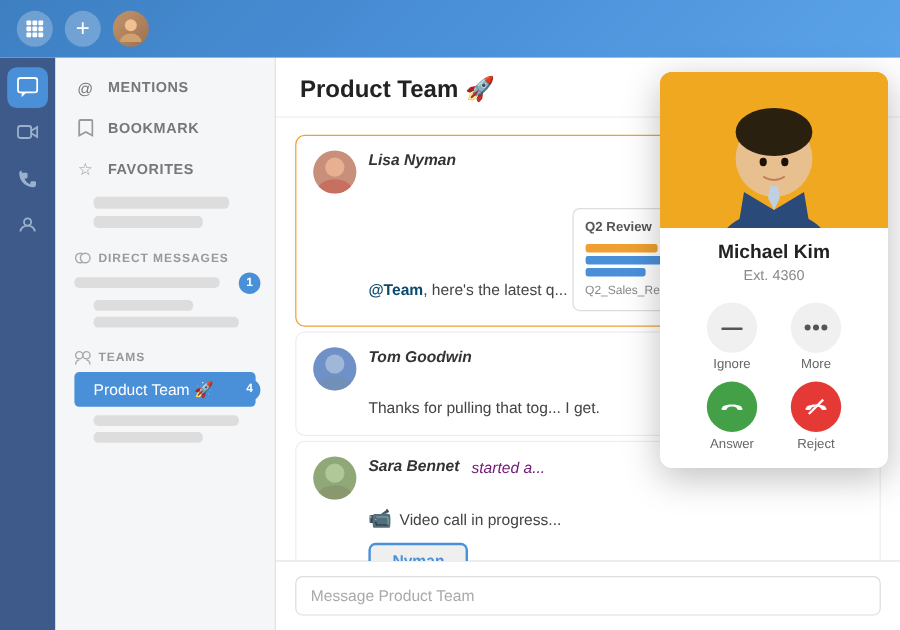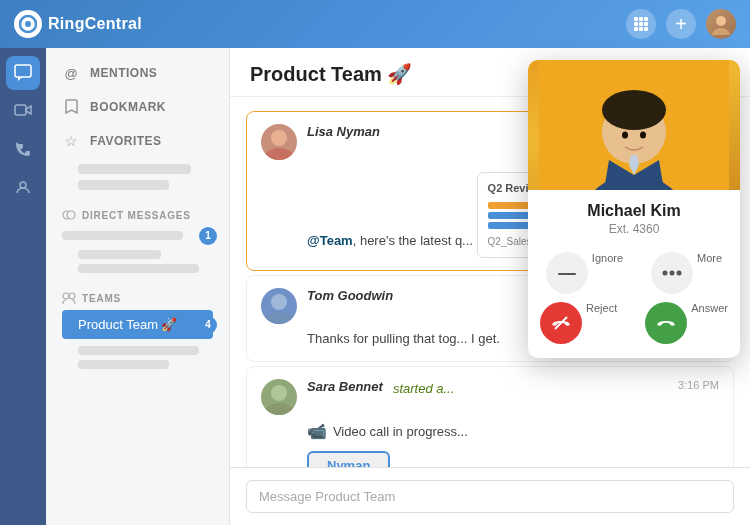--- a/index.html
+++ b/index.html
@@ -263,21 +263,21 @@
       padding: 8px 12px;
       font-size: 13px;
       color: #aaa;
     }
 
     
     .call-overlay {
       position: absolute;
       top: 60px;
       right: 10px;
-      width: 212px;
+      width: 190px;
       background: white;
       border-radius: 10px;
       box-shadow: 0 8px 30px rgba(0,0,0,0.25);
       overflow: hidden;
       z-index: 100;
     }
     .caller-photo {
       width: 100%;
       height: 130px;
       background: linear-gradient(160deg, #e8a020 0%, #f0b830 40%, #d09020 100%);
@@ -299,22 +299,22 @@
       margin-top: 2px;
     }
     .call-actions-row {
       display: flex;
       justify-content: center;
       gap: 28px;
       padding: 10px 0 4px;
     }
     .call-action-btn {
       display: flex;
-      flex-direction: row;
-      align-items: flex-start;
+      flex-direction: column;
+      align-items: center;
       gap: 4px;
       cursor: pointer;
     }
     .call-action-icon {
       width: 42px; height: 42px;
       border-radius: 50%;
       background: #f0f0f0;
       display: flex; align-items: center; justify-content: center;
       font-size: 16px;
     }
@@ -328,29 +328,20 @@
       display: flex;
       justify-content: center;
       gap: 28px;
       padding: 4px 0 14px;
     }
   </style>
 </head>
 <body>
 
 <div class="header">
-  <div class="header-logo">
-    <div class="header-logo-icon">
-      <svg width="18" height="18" viewBox="0 0 18 18">
-        <circle cx="9" cy="9" r="8" fill="none" stroke="#4a90d9" stroke-width="2.5"></circle>
-        <circle cx="9" cy="9" r="3" fill="#4a90d9"></circle>
-      </svg>
-    </div>
-    <span class="header-logo-text">RingCentral</span>
-  </div>
   <div class="header-actions">
     <div class="header-btn">
       <svg width="16" height="16" viewBox="0 0 16 16" fill="white">
         <rect x="1" y="1" width="4" height="4" rx="1"></rect>
           <rect x="6" y="1" width="4" height="4" rx="1"></rect>
           <rect x="11" y="1" width="4" height="4" rx="1"></rect>
         <rect x="1" y="6" width="4" height="4" rx="1"></rect>
           <rect x="6" y="6" width="4" height="4" rx="1"></rect>
           <rect x="11" y="6" width="4" height="4" rx="1"></rect>
         <rect x="1" y="11" width="4" height="4" rx="1"></rect>
@@ -521,21 +512,21 @@
     <div class="message-card">
       <div class="msg-time">3:16 PM</div>
       <div class="message-header">
         <div class="msg-avatar green">
           <svg width="36" height="36" viewBox="0 0 36 36">
             <circle cx="18" cy="14" r="8" fill="#b0c898"></circle>
             <ellipse cx="18" cy="36" rx="16" ry="12" fill="#8a9870"></ellipse>
           </svg>
         </div>
         <span class="msg-name">Sara Bennet</span>
-        <span style="font-size:13px;color:#4d7c0f;margin-top:2px;">started a...</span>
+        <span style="font-size:13px;color:#701a75;margin-top:2px;">started a...</span>
       </div>
       <div class="msg-body">
         <div class="video-indicator" style="margin-left:0;">
           <span style="color:#4a90d9;font-size:16px;">📹</span>
           <span>Video call in progress...</span>
         </div>
       </div>
       <button class="join-btn">Nyman</button>
     </div>
 
@@ -589,30 +580,30 @@
           <circle cx="10" cy="3" r="2.5" fill="#555"></circle>
           <circle cx="17" cy="3" r="2.5" fill="#555"></circle>
         </svg>
       </div>
       <span class="call-action-label">More</span>
     </div>
   </div>
 
   <div class="call-action-row2">
     <div class="call-action-btn">
+      <div class="call-action-icon green">
+        <svg width="22" height="22" viewBox="0 0 22 22" fill="white">
+          <path d="M11 9 C8 9 5.5 9.5 3.5 10.5 L2 13 C4 14 5.5 14 6.5 13 L7.5 11.5 C8.5 11 9.7 10.7 11 10.7 C12.3 10.7 13.5 11 14.5 11.5 L15.5 13 C16.5 14 18 14 20 13 L18.5 10.5 C16.5 9.5 14 9 11 9 Z"></path>
+        </svg>
+      </div>
+      <span class="call-action-label">Answer</span>
+    </div>
+    <div class="call-action-btn">
       <div class="call-action-icon red">
         <svg width="22" height="22" viewBox="0 0 22 22" fill="white">
           <path d="M11 9 C8 9 5.5 9.5 3.5 10.5 L2 13 C4 14 5.5 14 6.5 13 L7.5 11.5 C8.5 11 9.7 10.7 11 10.7 C12.3 10.7 13.5 11 14.5 11.5 L15.5 13 C16.5 14 18 14 20 13 L18.5 10.5 C16.5 9.5 14 9 11 9 Z"></path>
           <line x1="5" y1="17" x2="17" y2="5" stroke="white" stroke-width="2"></line>
         </svg>
       </div>
       <span class="call-action-label">Reject</span>
     </div>
-    <div class="call-action-btn">
-      <div class="call-action-icon green">
-        <svg width="22" height="22" viewBox="0 0 22 22" fill="white">
-          <path d="M11 9 C8 9 5.5 9.5 3.5 10.5 L2 13 C4 14 5.5 14 6.5 13 L7.5 11.5 C8.5 11 9.7 10.7 11 10.7 C12.3 10.7 13.5 11 14.5 11.5 L15.5 13 C16.5 14 18 14 20 13 L18.5 10.5 C16.5 9.5 14 9 11 9 Z"></path>
-        </svg>
-      </div>
-      <span class="call-action-label">Answer</span>
-    </div>
   </div>
 </div>
 
 </body></html>

